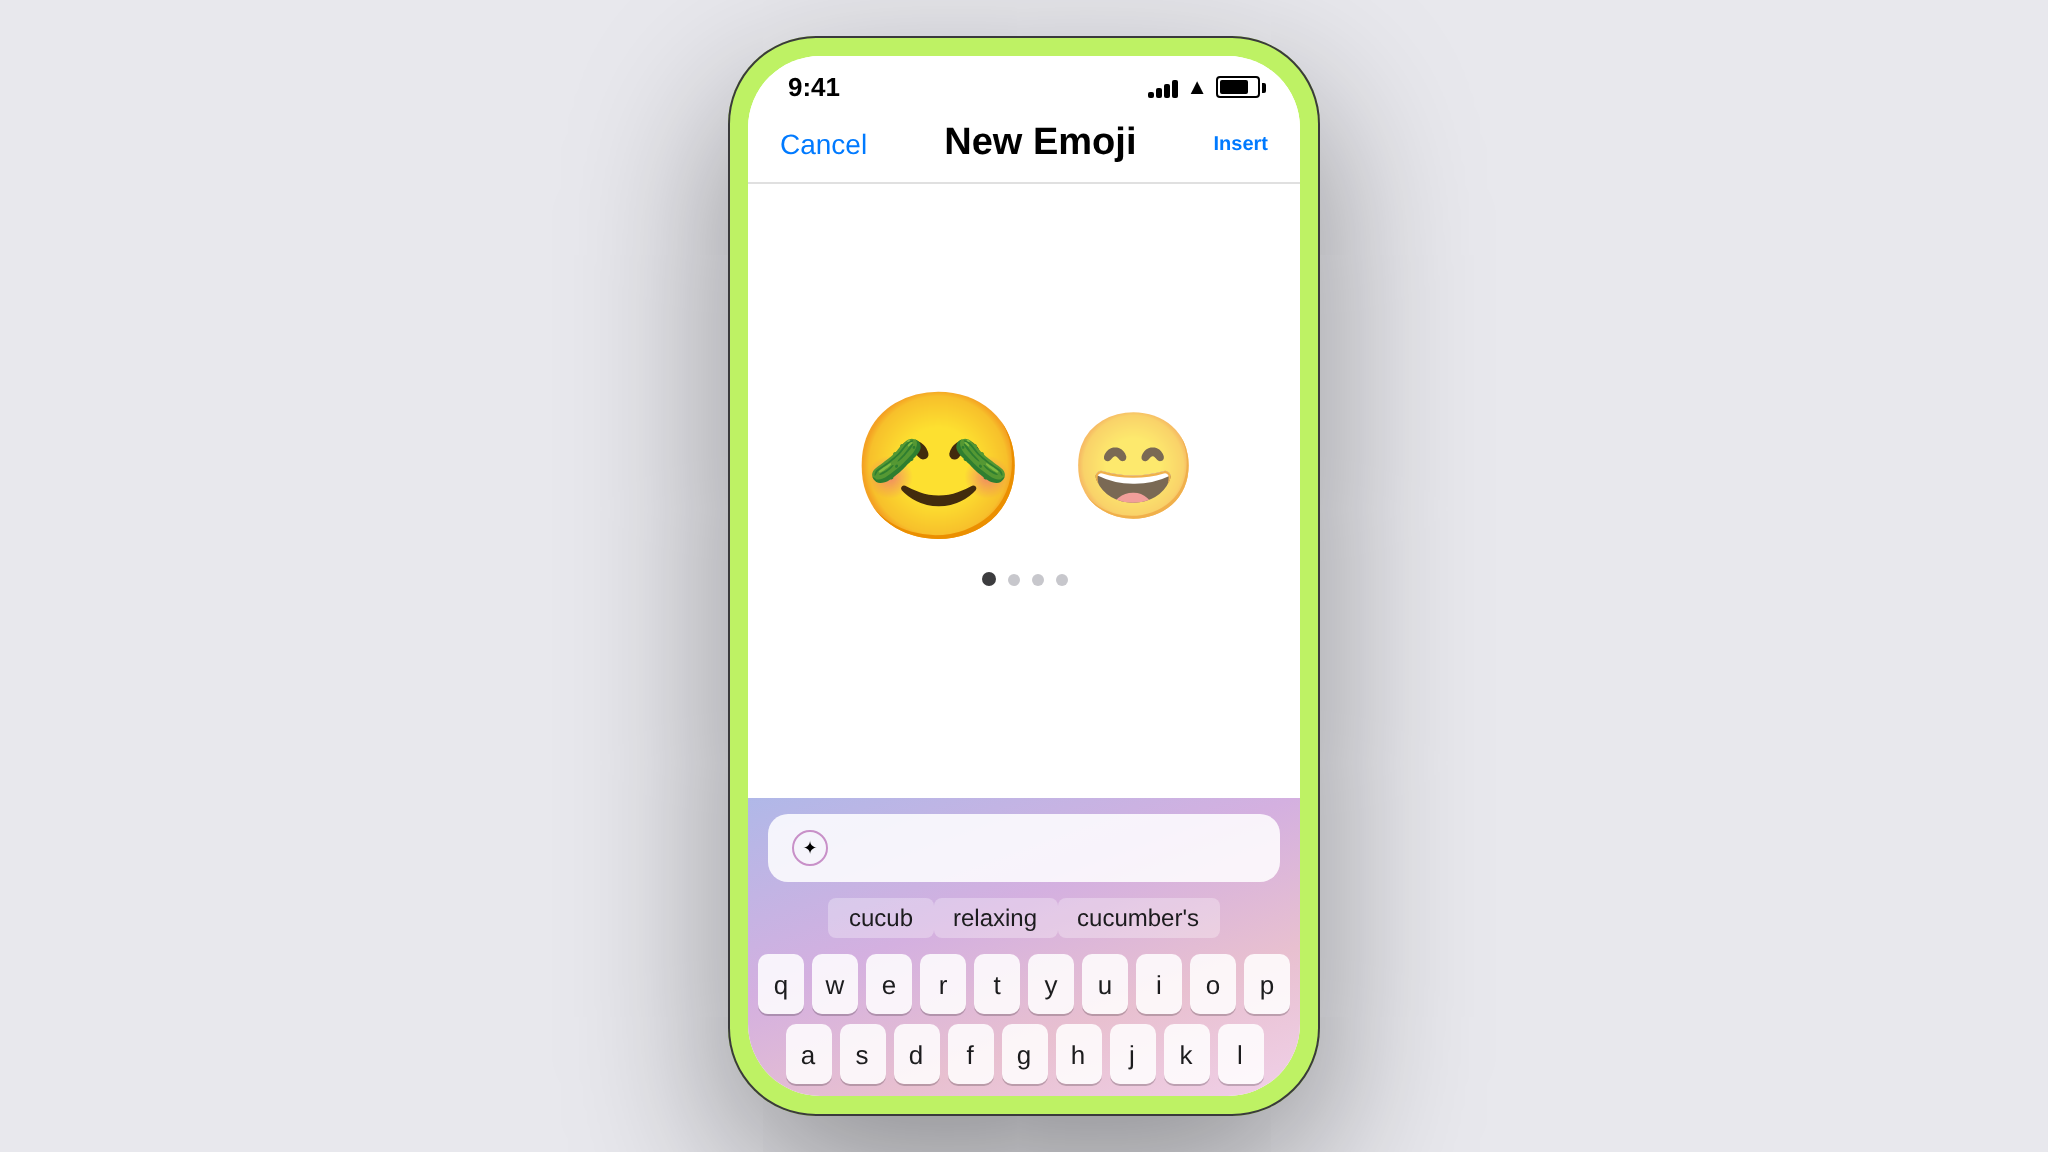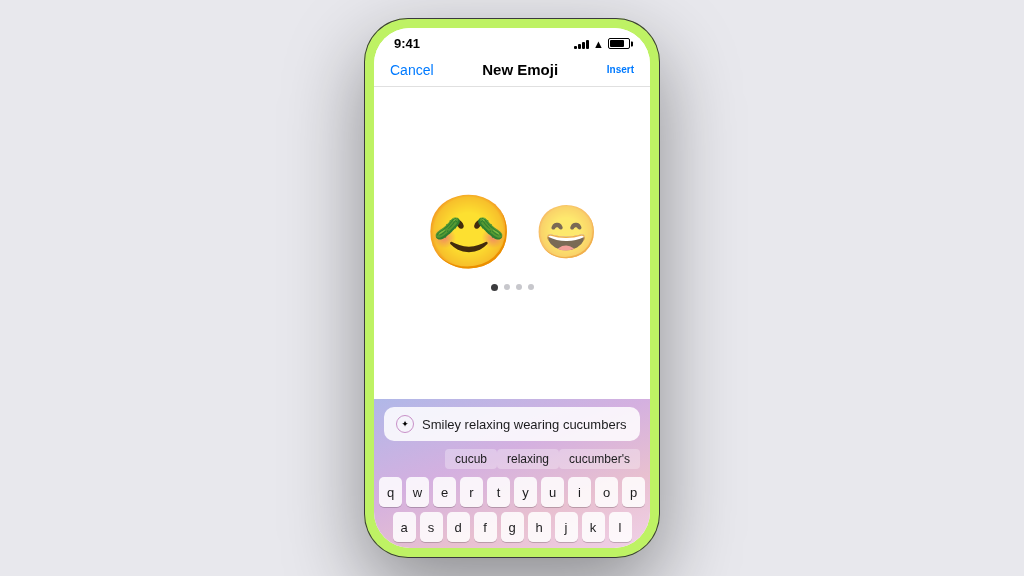--- a/index.html
+++ b/index.html
@@ -116,21 +116,21 @@
       flex-shrink: 0;
     }
 
     .nav-cancel {
       font-size: 14px;
       color: #007AFF;
       font-weight: 400;
     }
 
     .nav-title {
-      font-size: 15px;
+      font-size: 19px;
       font-weight: 600;
       color: #000;
     }
 
     .nav-insert {
       font-size: 10px;
       color: #007AFF;
       font-weight: 600;
     }
 
@@ -216,21 +216,21 @@
 
     .search-text {
       font-size: 13px;
       color: #1c1c1e;
       flex: 1;
     }
 
     
     .autocomplete-row {
       display: flex;
-      justify-content: flex-end;
+      justify-content: center;
       padding: 2px 0;
     }
 
     .autocomplete-item {
       font-size: 12px;
       color: #1c1c1e;
       background: rgba(255,255,255,0.3);
       padding: 3px 10px;
       border-radius: 4px;
     }
@@ -310,21 +310,20 @@
         <div class="dot"></div>
       </div>
     </div>
 
     <div class="keyboard-area">
 
       <div class="search-bar">
         <div class="search-icon-wrap">
           <span class="search-icon-inner">✦</span>
         </div>
-        <span class="search-text">Smiley relaxing wearing cucumbers</span>
       </div>
 
       <div class="autocomplete-row">
         <span class="autocomplete-item">cucub</span>
         <span class="autocomplete-item">relaxing</span>
         <span class="autocomplete-item">cucumber's</span>
       </div>
 
       <div class="keyboard">
         <div class="key-row">

